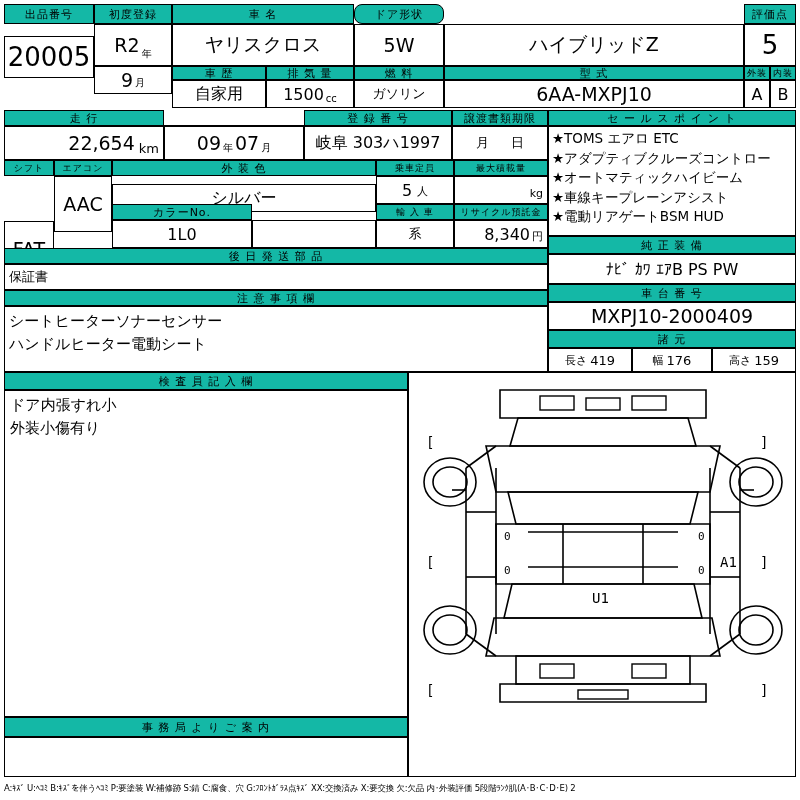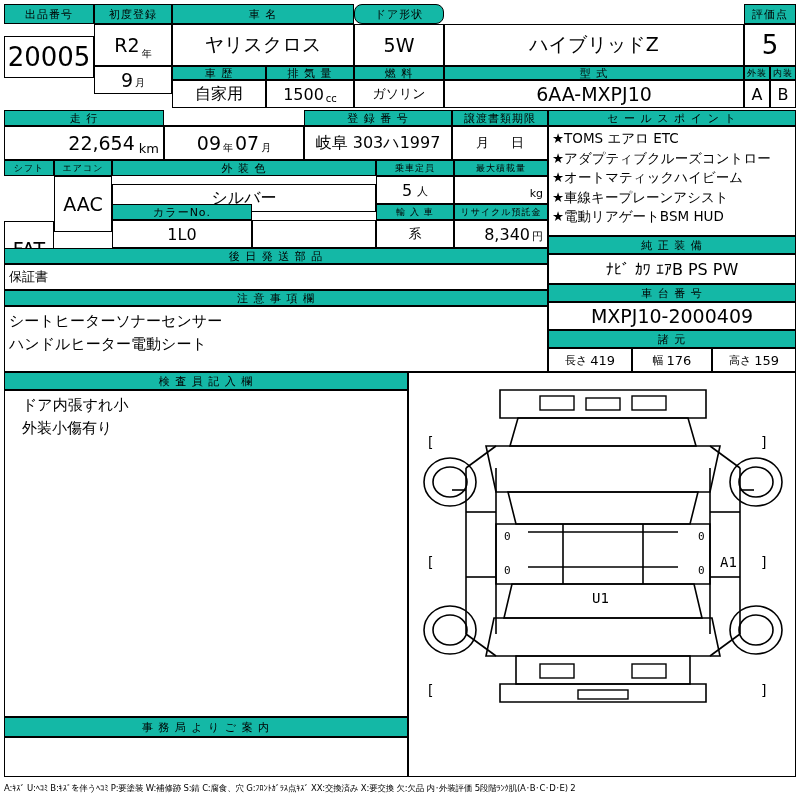--- a/index.html
+++ b/index.html
@@ -52,21 +52,20 @@
   }
   .note-line {
     font-size: 15px;
     line-height: 23px;
     padding-left: 4px;
   }
   .insp-line {
     font-size: 15px;
     line-height: 23px;
     padding-left: 5px;
-    margin-left: 12px;
   }
   .unit { font-size: 10px; }
   .footer {
     position: absolute;
     left: 4px; top: 783px;
     font-size: 8.5px;
     white-space: nowrap;
     letter-spacing: -0.2px;
   }
   .diagram {

